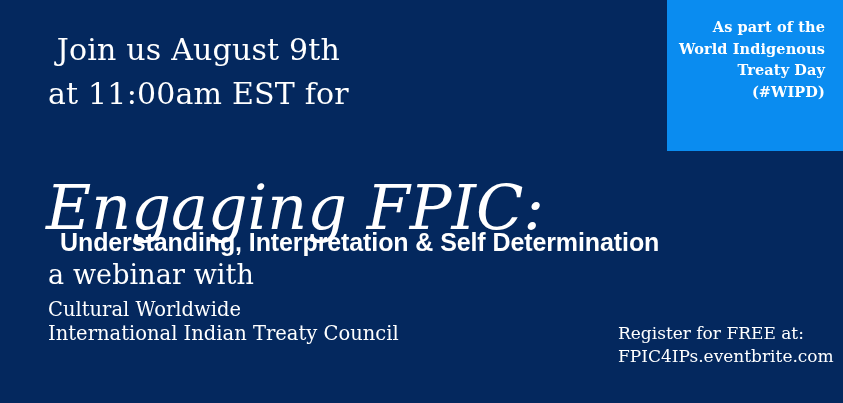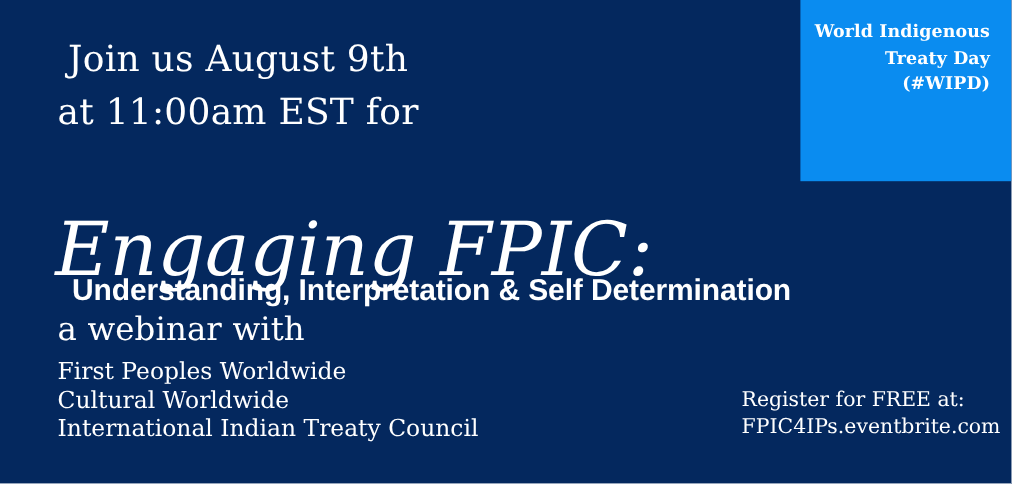--- a/index.html
+++ b/index.html
@@ -138,40 +138,40 @@
     letter-spacing: 0px;
     white-space: nowrap;
   }
 </style>
 </head>
 <body>
 
 <div class="flyer">
 
   <div class="badge">
+    <span class="badge-line">As part of the</span>
     <span class="badge-line">World Indigenous</span>
     <span class="badge-line">Treaty Day</span>
     <span class="badge-line">(#WIPD)</span>
   </div>
 
   <div class="content">
 
     <div class="eyebrow">
       <span class="eyebrow-line">Join us August 9th</span>
       <span class="eyebrow-line">at 11:00am EST for</span>
     </div>
 
     <h1 class="headline">Engaging FPIC:</h1>
 
     <h2 class="subhead">Understanding, Interpretation &amp; Self Determination</h2>
 
     <div class="webinar-with">a webinar with</div>
 
     <ul class="orgs">
-      <li class="org-item">First Peoples Worldwide</li>
       <li class="org-item">Cultural Worldwide</li>
       <li class="org-item">International Indian Treaty Council</li>
     </ul>
 
     <div class="register">
       <span class="register-line">Register for FREE at:</span>
       <span class="register-line">FPIC4IPs.eventbrite.com</span>
     </div>
 
   </div>

